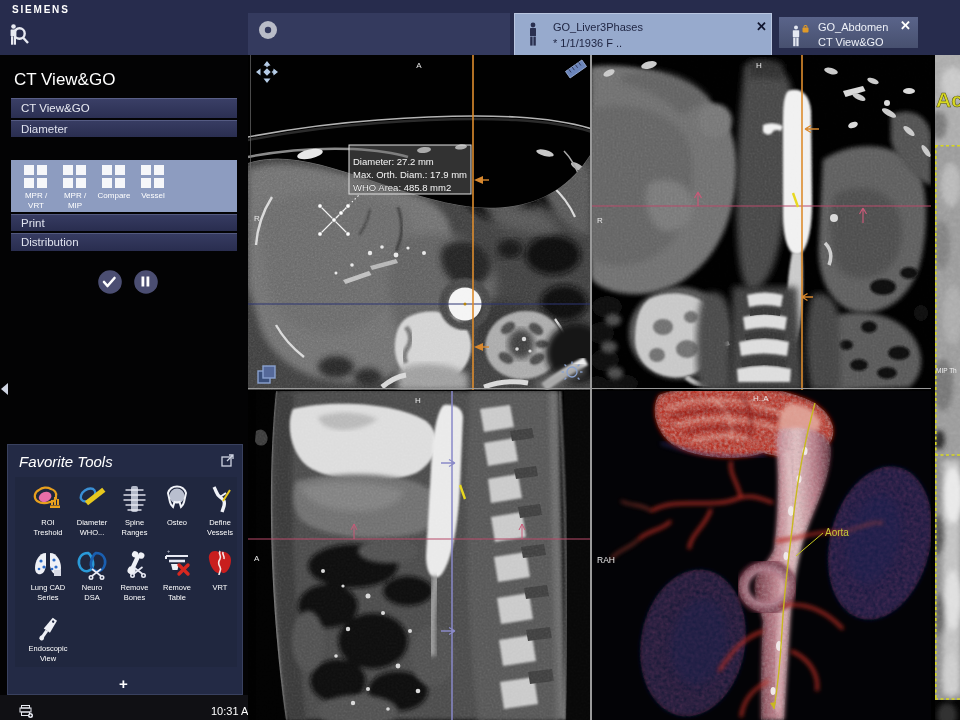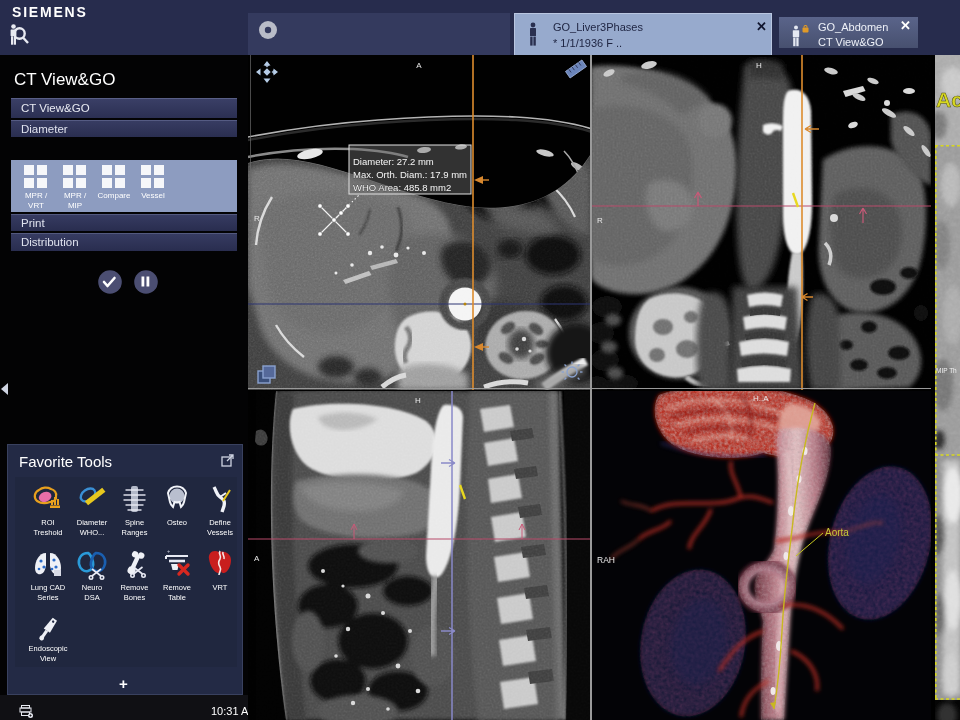--- a/index.html
+++ b/index.html
@@ -5,21 +5,21 @@
   html,body{margin:0;padding:0;width:960px;height:720px;overflow:hidden;background:#000;}
   *{box-sizing:border-box;font-family:"Liberation Sans",sans-serif;}
   .abs{position:absolute;}
   #stage{position:relative;width:960px;height:720px;background:#000;}
 </style>
 </head>
 <body>
 <div id="stage">
 
   <div class="abs" style="left:0;top:0;width:960px;height:55px;background:#272c4d;"></div>
-  <div class="abs" style="left:12px;top:4px;color:#fff;font-weight:bold;font-size:14px;letter-spacing:1.8px;">SIEMENS</div>
+  <div class="abs" style="left:12px;top:4px;color:#fff;font-weight:bold;font-size:10px;letter-spacing:1.8px;">SIEMENS</div>
 
   <svg class="abs" style="left:6px;top:23px;" width="26" height="26" viewBox="0 0 26 26">
     <g fill="#e8eaf2">
       <circle cx="7.5" cy="3.5" r="2.3"></circle>
       <rect x="4.6" y="6.4" width="5.8" height="6.5" rx="0.5"></rect>
       <rect x="5" y="13.2" width="2.2" height="8.5"></rect>
       <rect x="7.8" y="13.2" width="2.2" height="8.5"></rect>
     </g>
     <g stroke="#e8eaf2" stroke-width="2.4" fill="none">
       <circle cx="13.5" cy="10.5" r="5.2"></circle>
@@ -124,21 +124,21 @@
     <circle cx="12" cy="12" r="11.8" fill="#4b4e72"></circle>
     <path d="M6 12 l3.5 4 l7 -8" stroke="#fff" stroke-width="2.6" fill="none" stroke-linecap="round" stroke-linejoin="round"></path>
   </svg>
   <svg class="abs" style="left:134px;top:270px;" width="24" height="24" viewBox="0 0 24 24">
     <circle cx="12" cy="12" r="11.8" fill="#4b4e72"></circle>
     <rect x="7.5" y="6.5" width="2.8" height="10" fill="#fff"></rect>
     <rect x="12.5" y="6.5" width="2.8" height="10" fill="#fff"></rect>
   </svg>
 
   <div class="abs" style="left:7px;top:444px;width:236px;height:251px;background:#232a45;border:1px solid #39415f;">
-    <div class="abs" style="left:11px;top:8px;color:#fff;font-size:15px;">Favorite Tools</div>
+    <div class="abs" style="left:11px;top:8px;color:#fff;font-size:15px;font-style:italic;">Favorite Tools</div>
     <svg class="abs" style="left:213px;top:9px;" width="13" height="13" viewBox="0 0 13 13">
       <rect x="1" y="3" width="9" height="9" fill="none" stroke="#cfd4e2" stroke-width="1.3"></rect>
       <path d="M6 7 L12 1 M8 1 h4 v4" stroke="#cfd4e2" stroke-width="1.3" fill="none"></path>
     </svg>
     <div class="abs" style="left:7px;top:32px;width:222px;height:190px;background:#20273f;"></div>
     <svg class="abs" style="left:7px;top:32px;" width="222" height="190" viewBox="0 0 222 190">
 
       <g transform="translate(33,22)">
         <path d="M-11 2 a8 7 0 0 1 2 -11 a9 7 0 0 1 12 -1 a7 6 0 0 1 5 7 a6 5 0 0 1 -6 6 a10 6 0 0 1 -13 -1z" fill="none" stroke="#e8a01e" stroke-width="2.2"></path>
         <ellipse cx="-2" cy="-3" rx="6.5" ry="4.8" fill="#e86ea8" transform="rotate(-20)"></ellipse>

